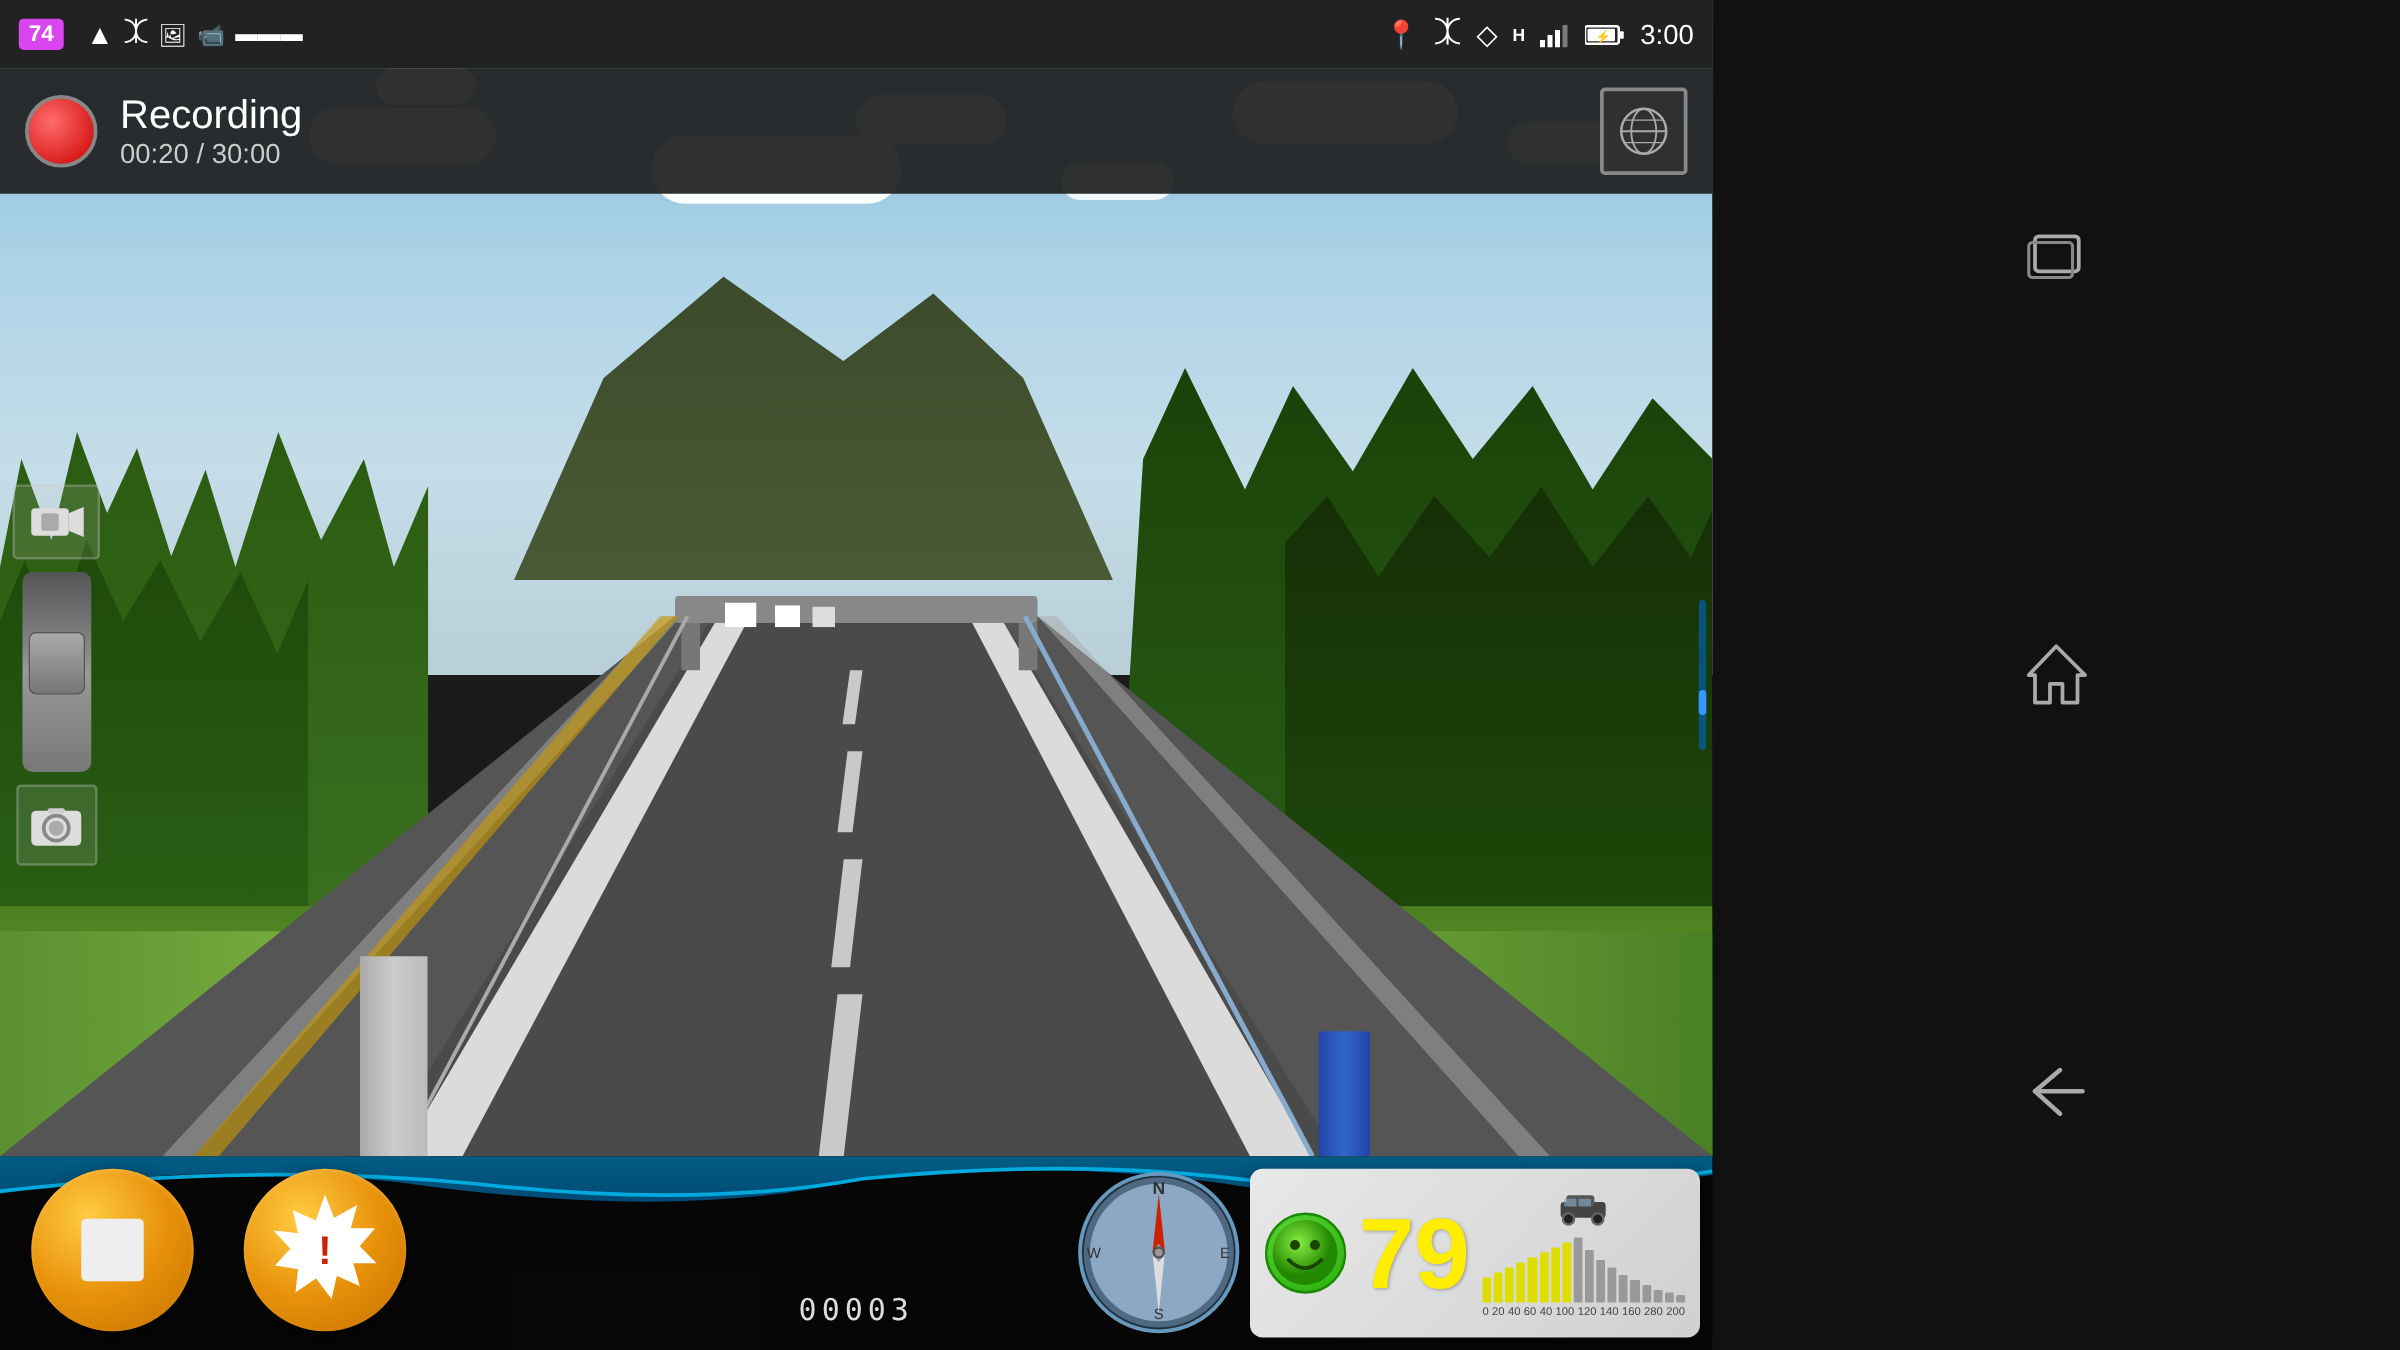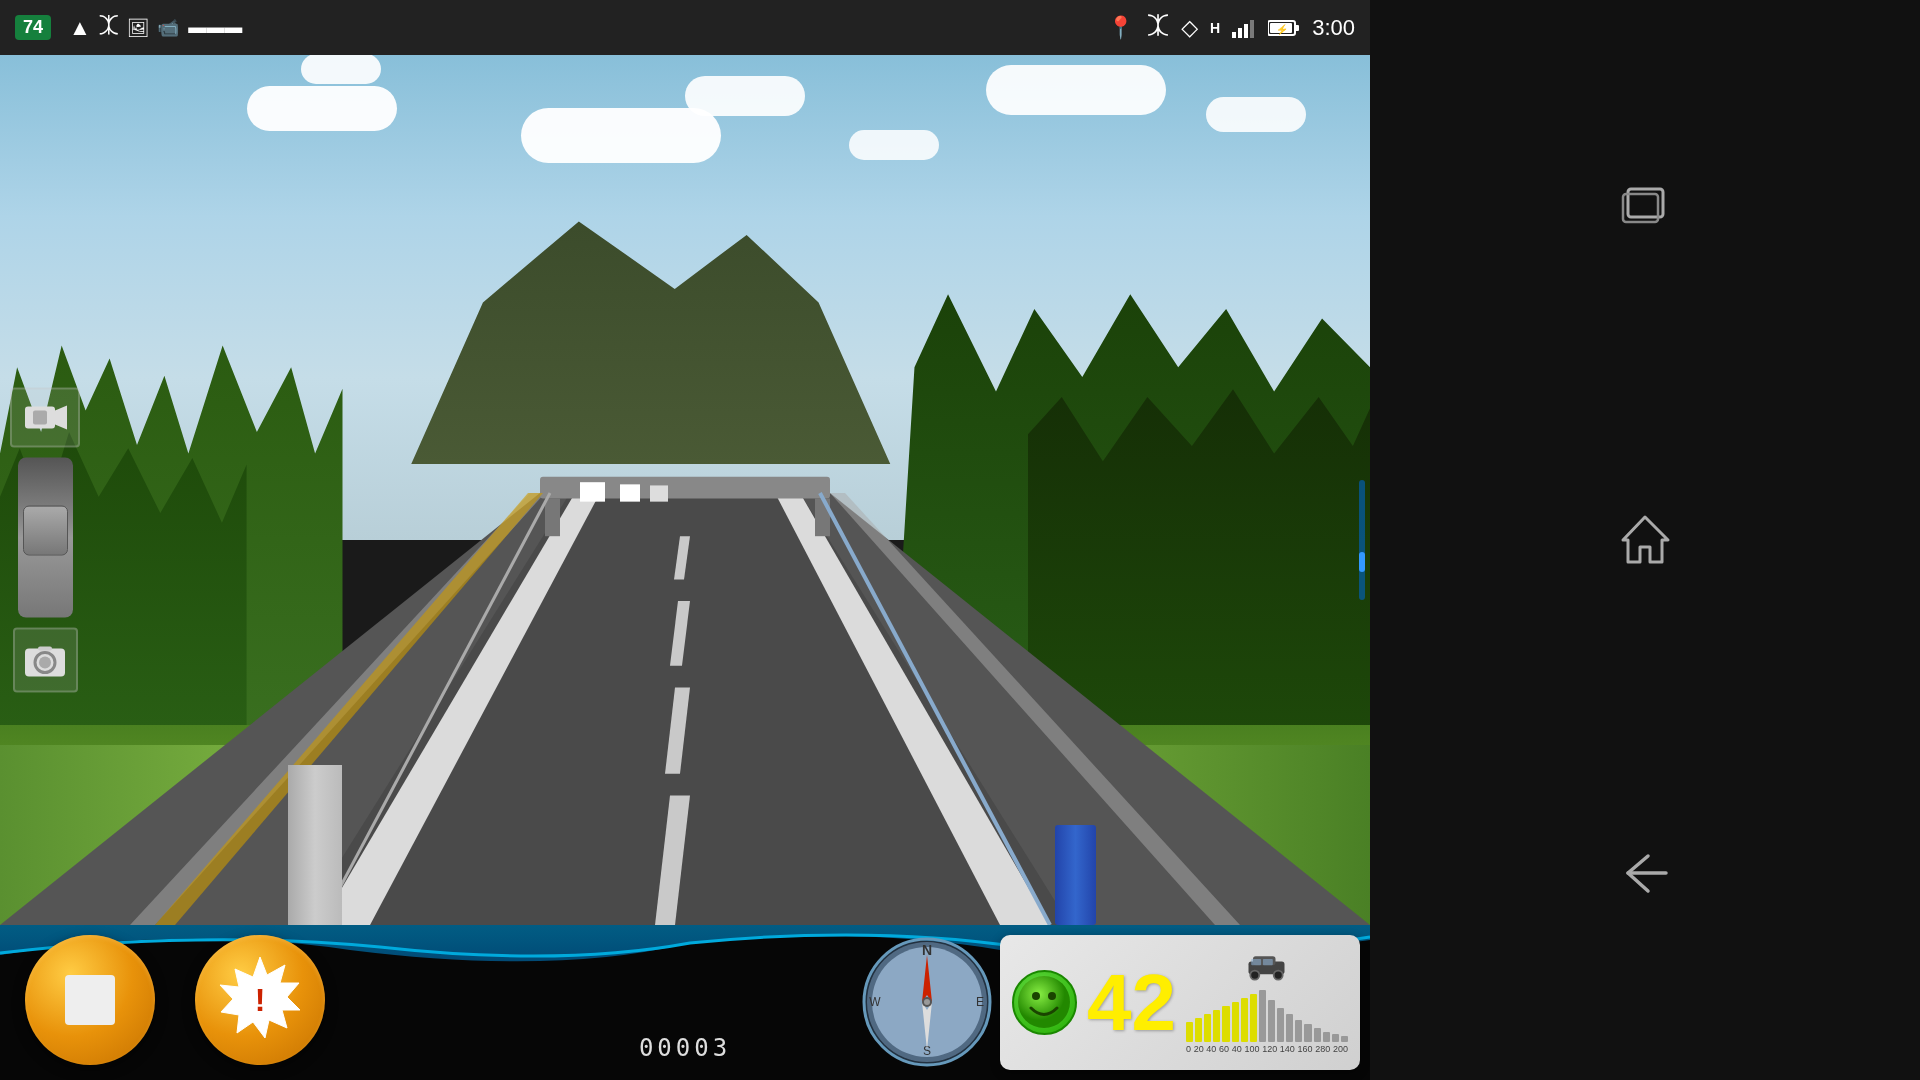--- a/index.html
+++ b/index.html
@@ -41,21 +41,21 @@
       right: 0;
       height: 55px;
       background: #222;
       display: flex;
       align-items: center;
       padding: 0 15px;
       z-index: 10;
     }
 
     .status-badge {
-      background: #15803d;
+      background: #d946ef;
       color: #fff;
       font-weight: bold;
       font-size: 18px;
       padding: 2px 8px;
       border-radius: 4px;
       margin-right: 10px;
     }
 
     .status-icons {
       display: flex;
@@ -546,20 +546,38 @@
         <rect x="0" y="2" width="27" height="14" rx="2" fill="none" stroke="white" stroke-width="2"></rect>
         <rect x="27" y="6" width="4" height="6" rx="1" fill="white"></rect>
         <rect x="2" y="4" width="22" height="10" rx="1" fill="white"></rect>
 
         <text x="8" y="14" fill="#333" font-size="10">⚡</text>
       </svg>
       <span class="status-time">3:00</span>
     </div>
   </div>
 
+  <div id="recording-bar">
+    <div class="rec-dot"></div>
+    <div class="rec-info">
+      <span class="rec-title">Recording</span>
+      <span class="rec-time">00:20 / 30:00</span>
+    </div>
+    <div class="map-icon-btn">
+      <svg width="50" height="50" viewBox="0 0 50 50">
+        <rect width="50" height="50" fill="none"></rect>
+
+        <circle cx="25" cy="25" r="18" fill="none" stroke="#aaa" stroke-width="2"></circle>
+        <ellipse cx="25" cy="25" rx="10" ry="18" fill="none" stroke="#aaa" stroke-width="1.5"></ellipse>
+        <line x1="7" y1="25" x2="43" y2="25" stroke="#aaa" stroke-width="1.5"></line>
+        <line x1="10" y1="16" x2="40" y2="16" stroke="#aaa" stroke-width="1"></line>
+        <line x1="10" y1="34" x2="40" y2="34" stroke="#aaa" stroke-width="1"></line>
+      </svg>
+    </div>
+  </div>
 
 
   <div id="left-controls">
     <div class="cam-icon">
       <svg width="45" height="35" viewBox="0 0 45 35">
         <rect x="2" y="6" width="30" height="22" rx="3" fill="#ddd"></rect>
         <polygon points="32,10 44,5 44,29 32,24" fill="#ddd"></polygon>
         <rect x="10" y="10" width="14" height="14" rx="2" fill="#aaa"></rect>
       </svg>
     </div>
@@ -646,21 +664,21 @@
             </radialGradient>
           </defs>
 
           <circle cx="19" cy="21" r="4" fill="#1a4400"></circle>
           <circle cx="35" cy="21" r="4" fill="#1a4400"></circle>
 
           <path d="M14,33 Q27,46 40,33" fill="none" stroke="#1a4400" stroke-width="3" stroke-linecap="round"></path>
         </svg>
       </div>
 
-      <div class="speed-number">42</div>
+      <div class="speed-number">79</div>
 
       <div class="speed-right">
 
         <svg width="50" height="28" viewBox="0 0 50 28" class="car-icon-top">
           <rect x="5" y="8" width="40" height="14" rx="3" fill="#444"></rect>
           <rect x="10" y="2" width="25" height="10" rx="3" fill="#555"></rect>
           <circle cx="12" cy="23" r="5" fill="#222" stroke="#666" stroke-width="2"></circle>
           <circle cx="38" cy="23" r="5" fill="#222" stroke="#666" stroke-width="2"></circle>
           <rect x="8" y="5" width="11" height="7" rx="1" fill="#88aacc" opacity="0.6"></rect>
           <rect x="21" y="5" width="11" height="7" rx="1" fill="#88aacc" opacity="0.6"></rect>

